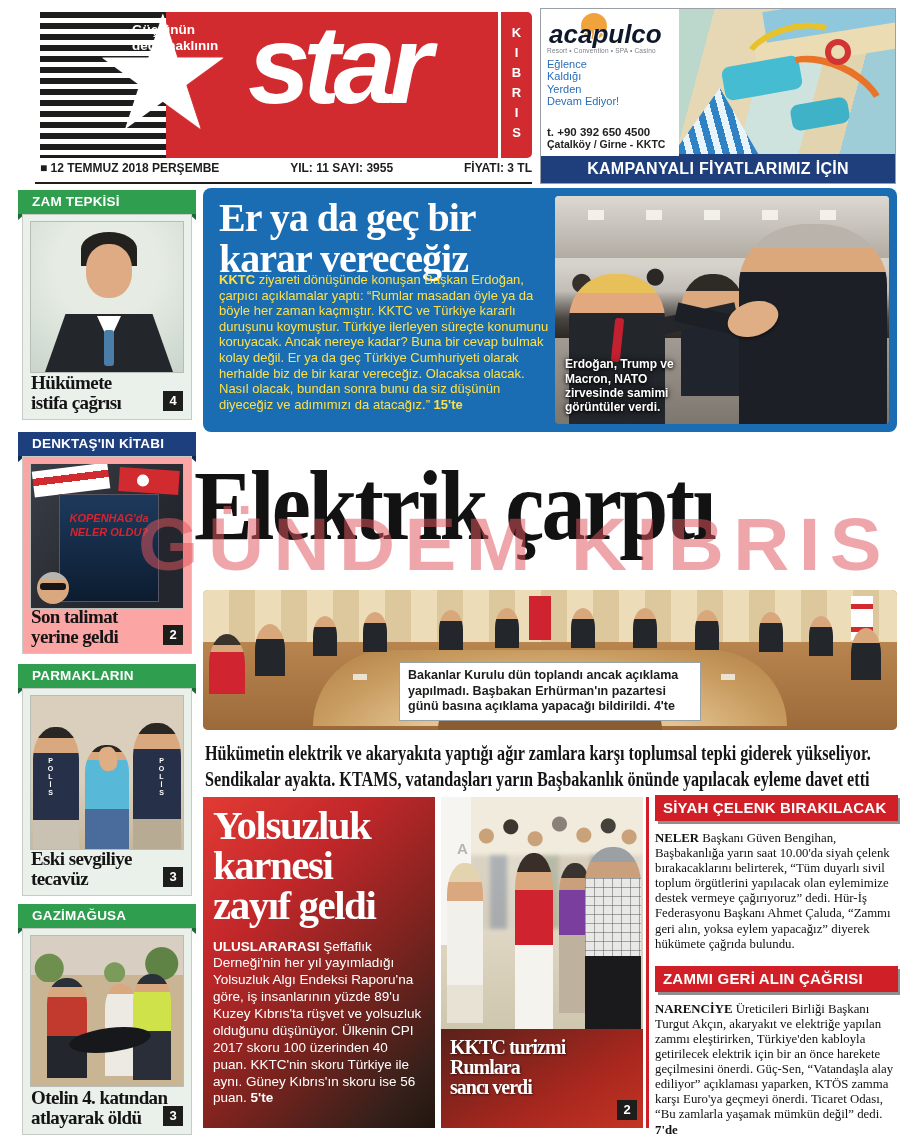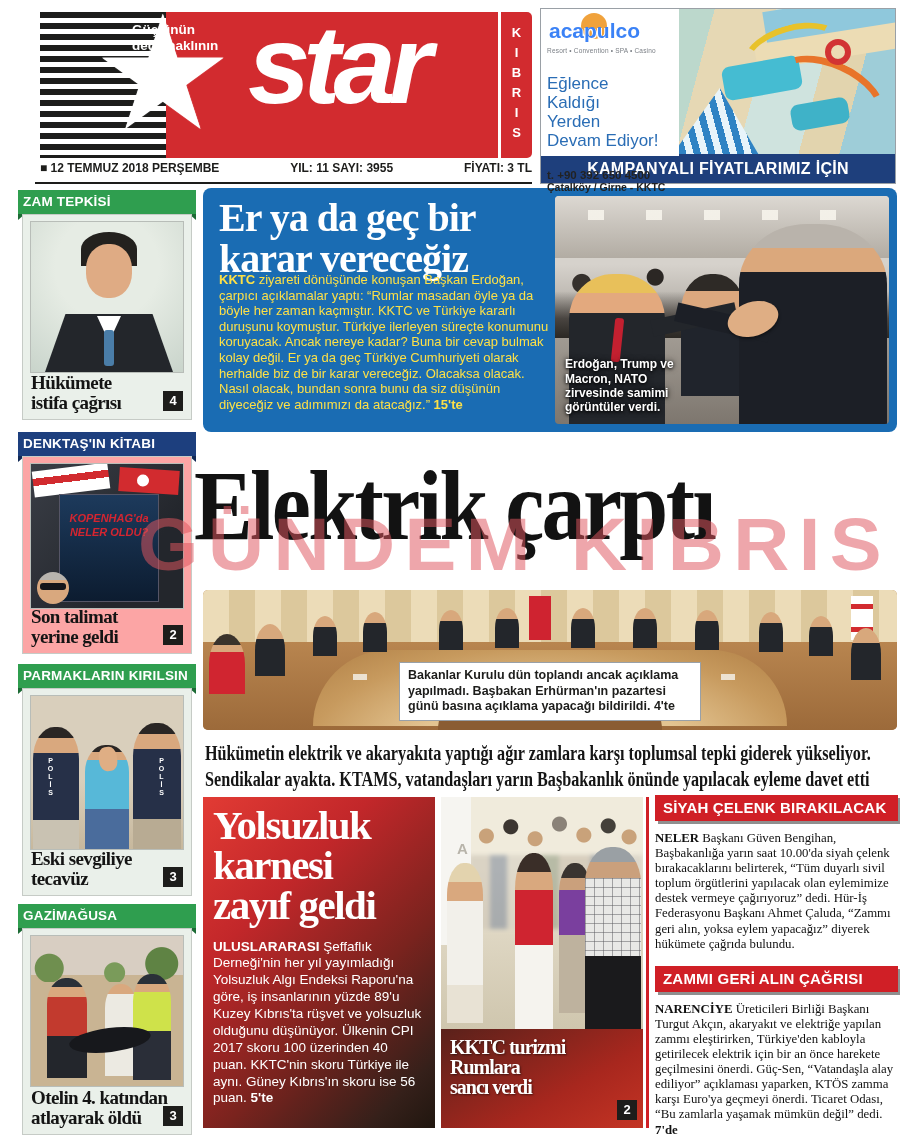--- a/index.html
+++ b/index.html
@@ -16,40 +16,40 @@
   .mast-logo{position:absolute;left:208px;top:-14px;z-index:4;color:#fff;font-weight:800;font-style:italic;font-size:112px;letter-spacing:-7px;line-height:1.2}
   .mast-kibris{position:absolute;right:0;top:0;bottom:0;width:34px;border-left:3px solid #fff;z-index:5;color:#fff;font-weight:700;font-size:13px;letter-spacing:5px;writing-mode:vertical-rl;text-orientation:upright;display:flex;align-items:center;justify-content:center}
   #dateline{position:absolute;left:40px;top:161px;width:492px;display:flex;justify-content:space-between;font-weight:700;font-size:12px;color:var(--ink,#1d1d1b)}
   #rule-top{position:absolute;left:35px;top:182px;width:497px;border-top:2px solid #1d1d1b}
 
   
   #ad{position:absolute;left:540px;top:8px;width:356px;height:176px;border:1px solid #9aa0a6;background:#fff}
   .ad-left{position:absolute;left:0;top:0;width:138px;height:147px;background:#fff;padding:6px 6px;z-index:2}
   .ad-logo{position:relative;height:30px}
   .ad-sun{position:absolute;left:34px;top:-2px;width:26px;height:26px;border-radius:50%;background:#f0a23c}
-  .ad-brand{position:absolute;left:2px;top:4px;font-weight:800;font-size:21px;color:#3b82f6;text-shadow:1px 1px 0 #fff,-1px 1px 0 #fff}
+  .ad-brand{position:absolute;left:2px;top:4px;font-weight:800;font-style:italic;font-size:26px;color:#0f172a;text-shadow:1px 1px 0 #fff,-1px 1px 0 #fff}
   .ad-sub{font-size:6.5px;color:#7a7f85;margin-top:2px;letter-spacing:.2px}
-  .ad-msg{margin-top:20px;font-size:17px;line-height:1.12;color:#2a6db5;white-space:pre-line}
+  .ad-msg{margin-top:4px;font-size:11px;line-height:1.12;color:#2a6db5;white-space:pre-line}
   .ad-phone{margin-top:19px;font-weight:800;font-size:11.5px;color:#222}
   .ad-loc{font-weight:800;font-size:10.5px;color:#222}
   .ad-photo{position:absolute;left:138px;top:0;right:0;height:147px;overflow:hidden;background:linear-gradient(105deg,#bcd8cc 0 14%,#e6d8b4 14% 38%,#cfe3de 38% 62%,#e2d4ae 62% 78%,#9ecdd8 78%)}
   .sea{position:absolute;right:-10px;top:-8px;width:140px;height:46px;background:#8fc8dc;transform:rotate(-9deg)}
   .beach{position:absolute;right:-10px;top:24px;width:150px;height:26px;background:#ecdcB4;background:#ecdcb4;transform:rotate(-9deg)}
   .pool1{position:absolute;left:44px;top:52px;width:78px;height:34px;background:#45bcd2;border-radius:8px;transform:rotate(-10deg)}
   .pool2{position:absolute;left:112px;top:92px;width:58px;height:26px;background:#3fb2c8;border-radius:8px;transform:rotate(-10deg)}
   .slide-o{position:absolute;right:8px;top:52px;width:116px;height:66px;border:6px solid transparent;border-top:7px solid #e8742a;border-radius:50%;transform:rotate(24deg)}
   .slide-y{position:absolute;left:62px;top:16px;width:104px;height:58px;border:6px solid transparent;border-top:6px solid #e8c22a;border-radius:50%;transform:rotate(-16deg)}
   .slide-r{position:absolute;right:44px;top:30px;width:26px;height:26px;border:6px solid #d23333;border-radius:50%}
   .fan{position:absolute;left:-12px;bottom:-6px;width:96px;height:74px;background:repeating-linear-gradient(75deg,#2f83c4 0 7px,#e8f4fa 7px 14px);clip-path:polygon(0 100%,100% 100%,55% 0)}
   .ad-banner{position:absolute;left:0;bottom:0;width:100%;height:29px;background:var(--ad-navy,#1e3f7c);color:#fff;font-weight:800;font-size:16px;line-height:29px;text-align:center;letter-spacing:.3px}
 
   
   .sb{position:absolute;left:18px;width:178px}
   #sb1{top:190px;height:230px}#sb2{top:432px;height:222px}#sb3{top:664px;height:232px}#sb4{top:904px;height:231px}
-  .ribbon{position:absolute;left:0;top:0;width:100%;height:24px;color:#fff;font-weight:800;font-size:13.5px;line-height:24px;padding-left:5px;letter-spacing:.2px}
+  .ribbon{position:absolute;left:0;top:0;width:100%;height:24px;color:#fff;font-weight:800;font-size:13.5px;line-height:24px;padding-left:14px;letter-spacing:.2px}
   .ribbon.green{background:var(--ribbon-green,#2f9e4f)}
   .ribbon.navy{background:var(--ribbon-navy,#1d3f7e)}
   .ribbon::before,.ribbon::after{content:'';position:absolute;top:24px;border-top:6px solid #000}
   .ribbon::before{left:0;border-right:7px solid transparent}
   .ribbon::after{right:0;border-left:7px solid transparent}
   .ribbon.green::before,.ribbon.green::after{border-top-color:var(--ribbon-green-dark,#1c6b35)}
   .ribbon.navy::before,.ribbon.navy::after{border-top-color:var(--ribbon-navy-dark,#122a56)}
   .sb-box{position:absolute;left:4px;right:4px;top:24px;bottom:0;border:1px solid #c6cbc6}
   #sb1 .sb-box,#sb3 .sb-box,#sb4 .sb-box{background:#eaf0ea}
   #sb2 .sb-box{background:#fca5a5}

